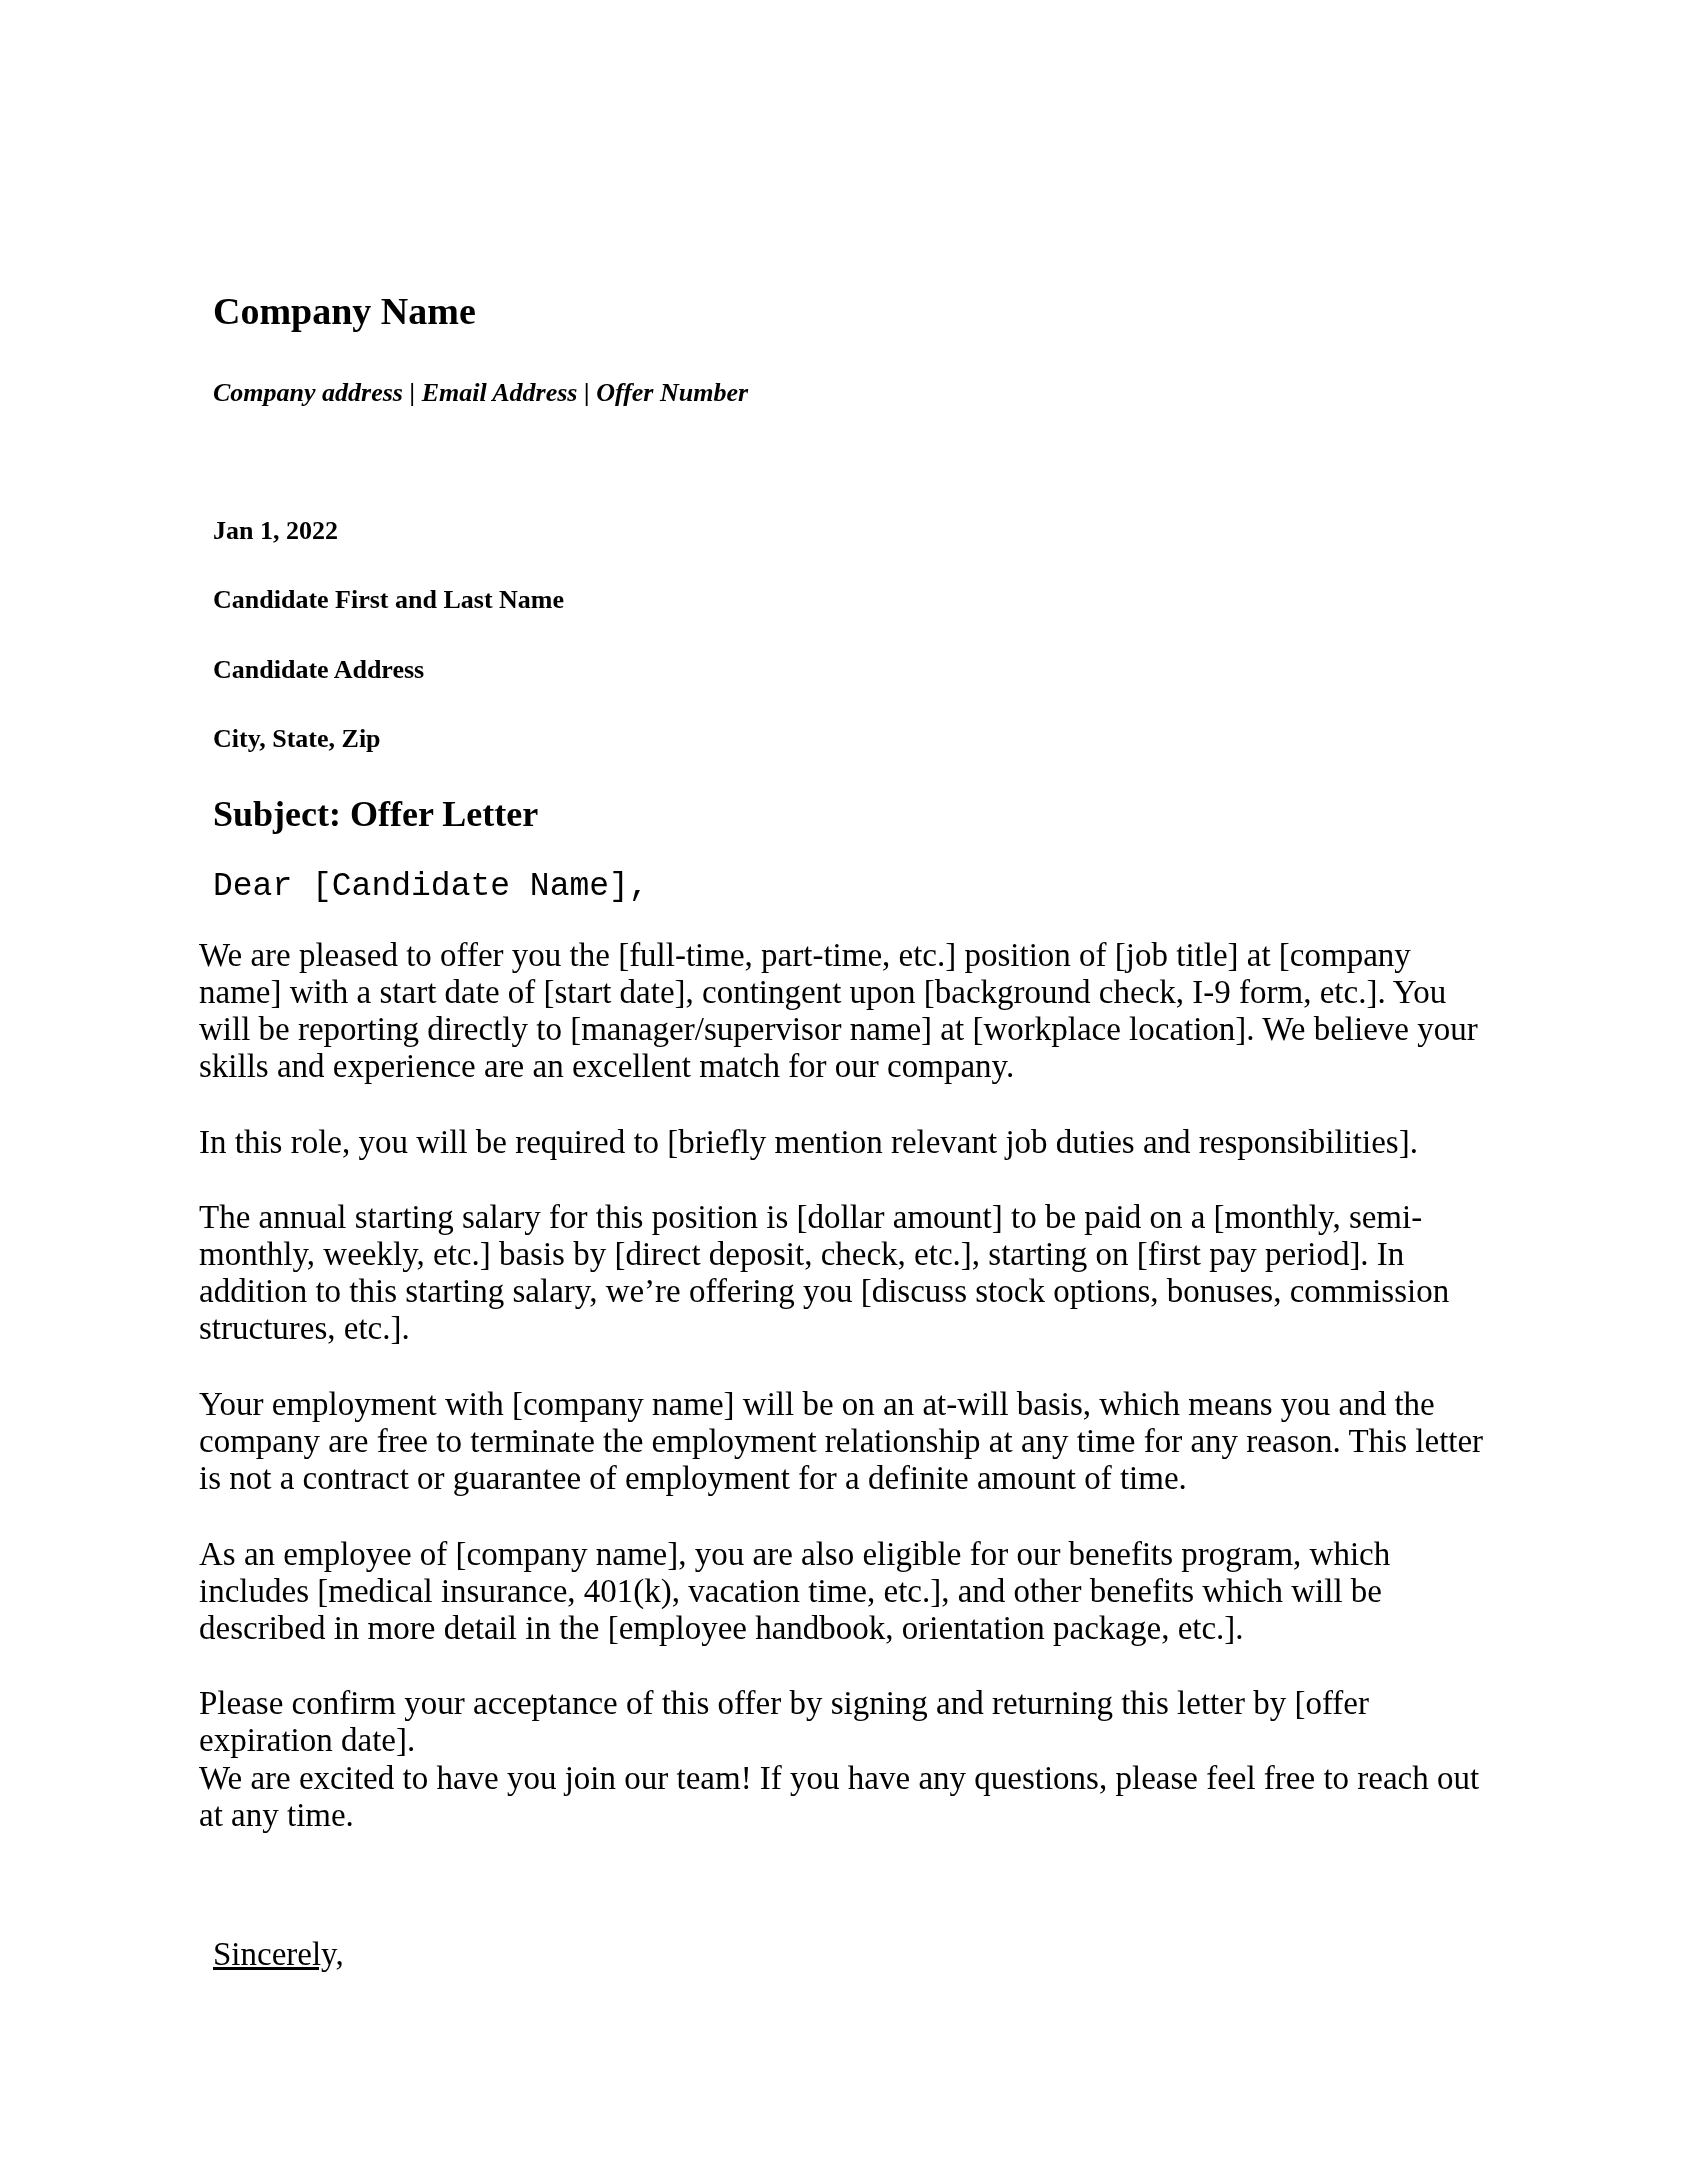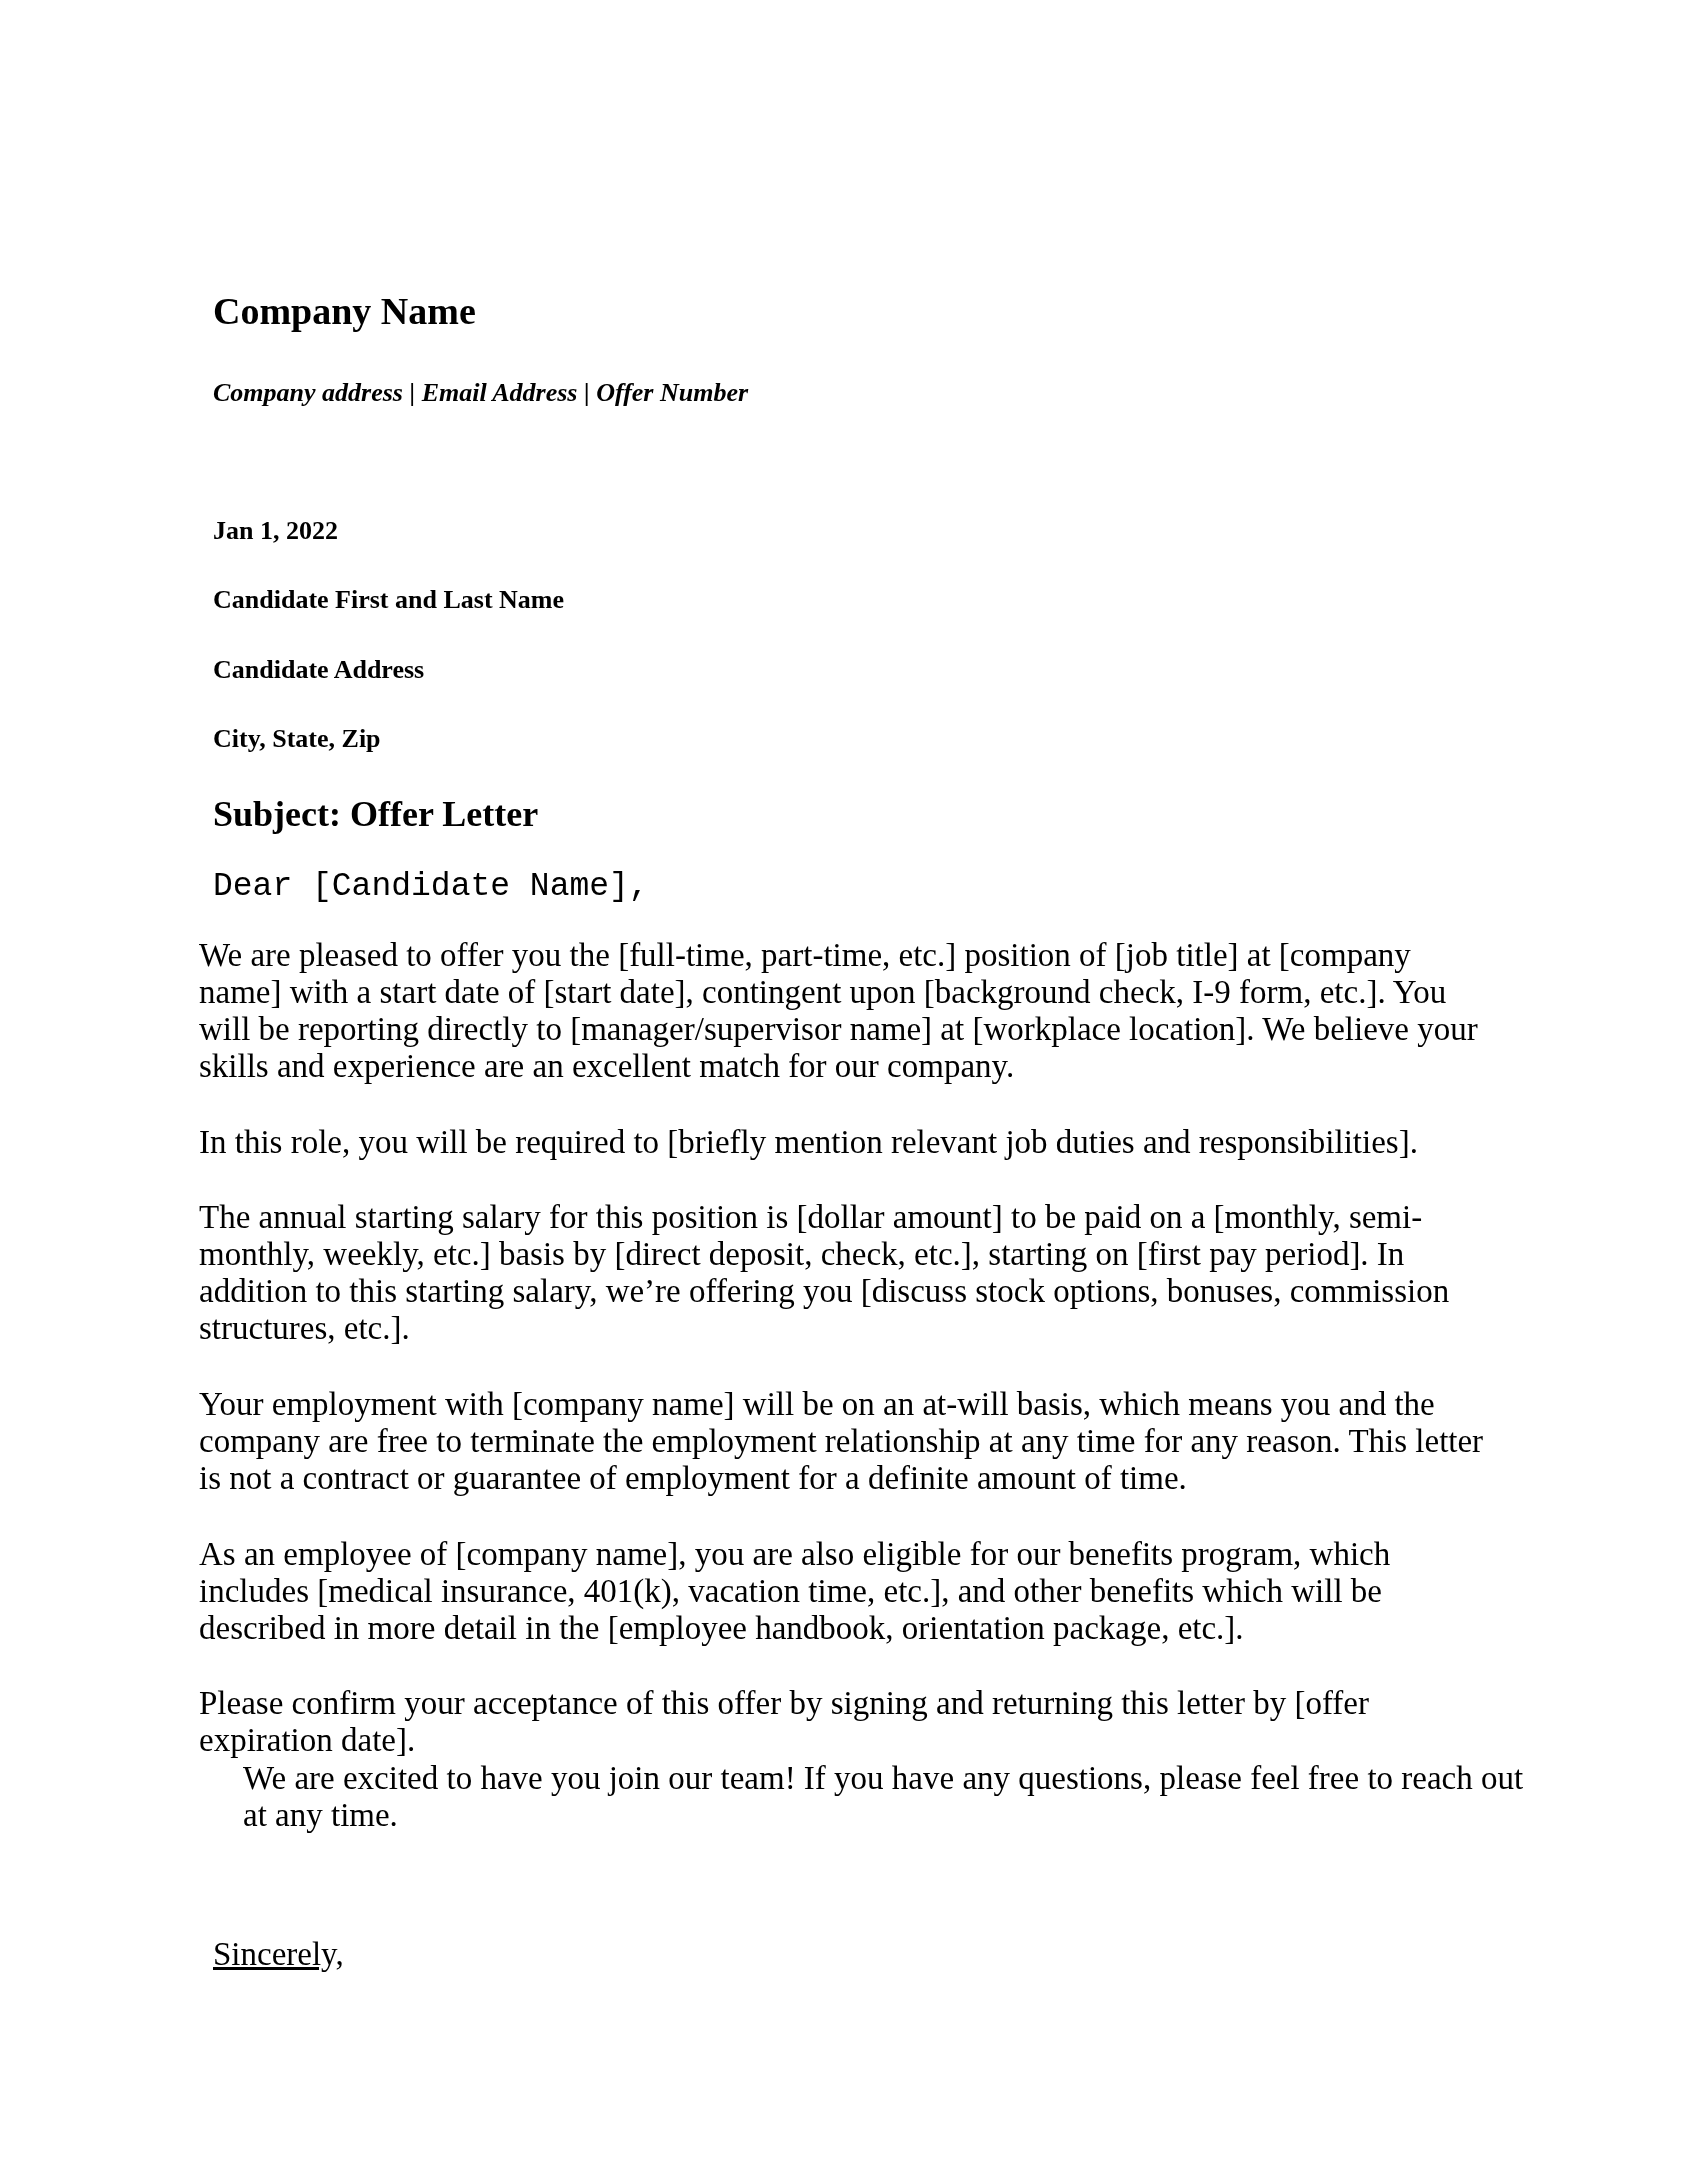--- a/index.html
+++ b/index.html
@@ -73,21 +73,21 @@
       display: block;
       white-space: nowrap;
     }
     .salutation { top: 856px; font-family: Liberation Mono, monospace; }
     .p1 { top: 937px; }
     .p2 { top: 1124px; }
     .p3 { top: 1199px; }
     .p4 { top: 1386px; }
     .p5 { top: 1536px; }
     .p6 { top: 1685px; }
-    .p7 { top: 1760px; margin-left: 44px; }
+    .p7 { top: 1760px; }
     .closing { top: 1924px; text-decoration: underline; }
   </style>
 </head>
 <body>
 
 <div class="page">
 
   <div class="blk company-name">Company Name</div>
   <div class="blk company-contact">Company address | Email Address | Offer Number</div>
 

